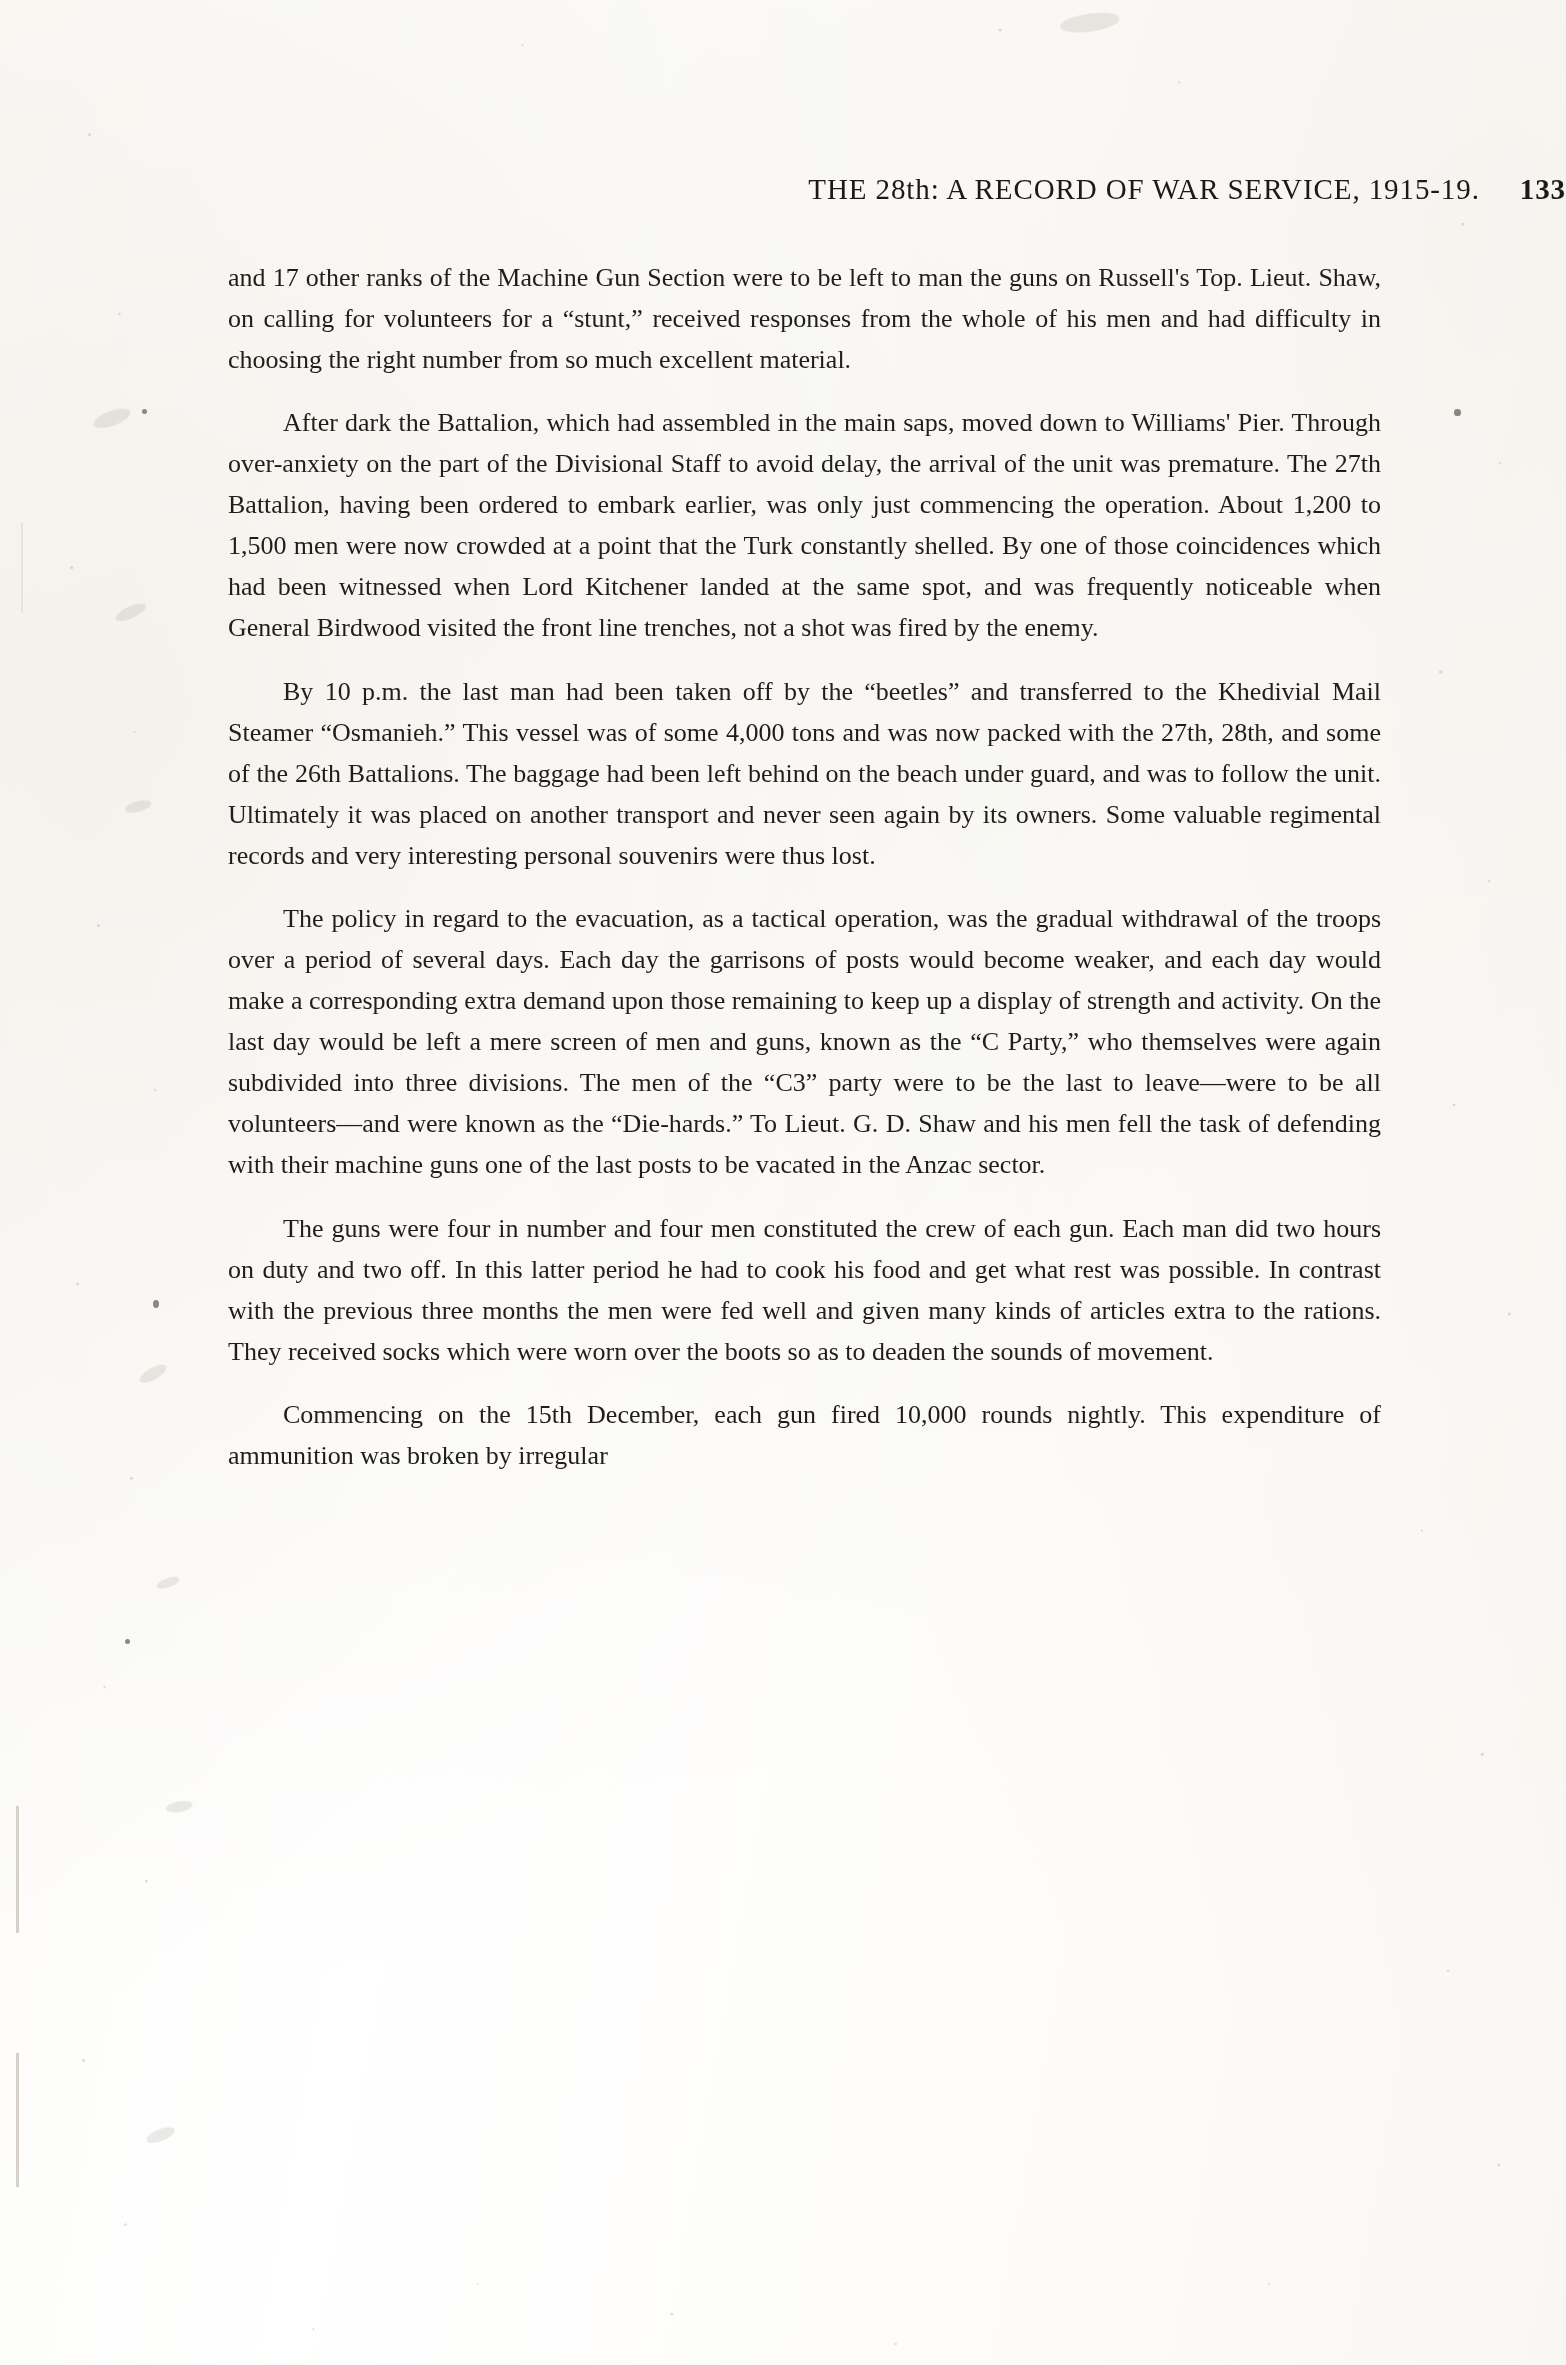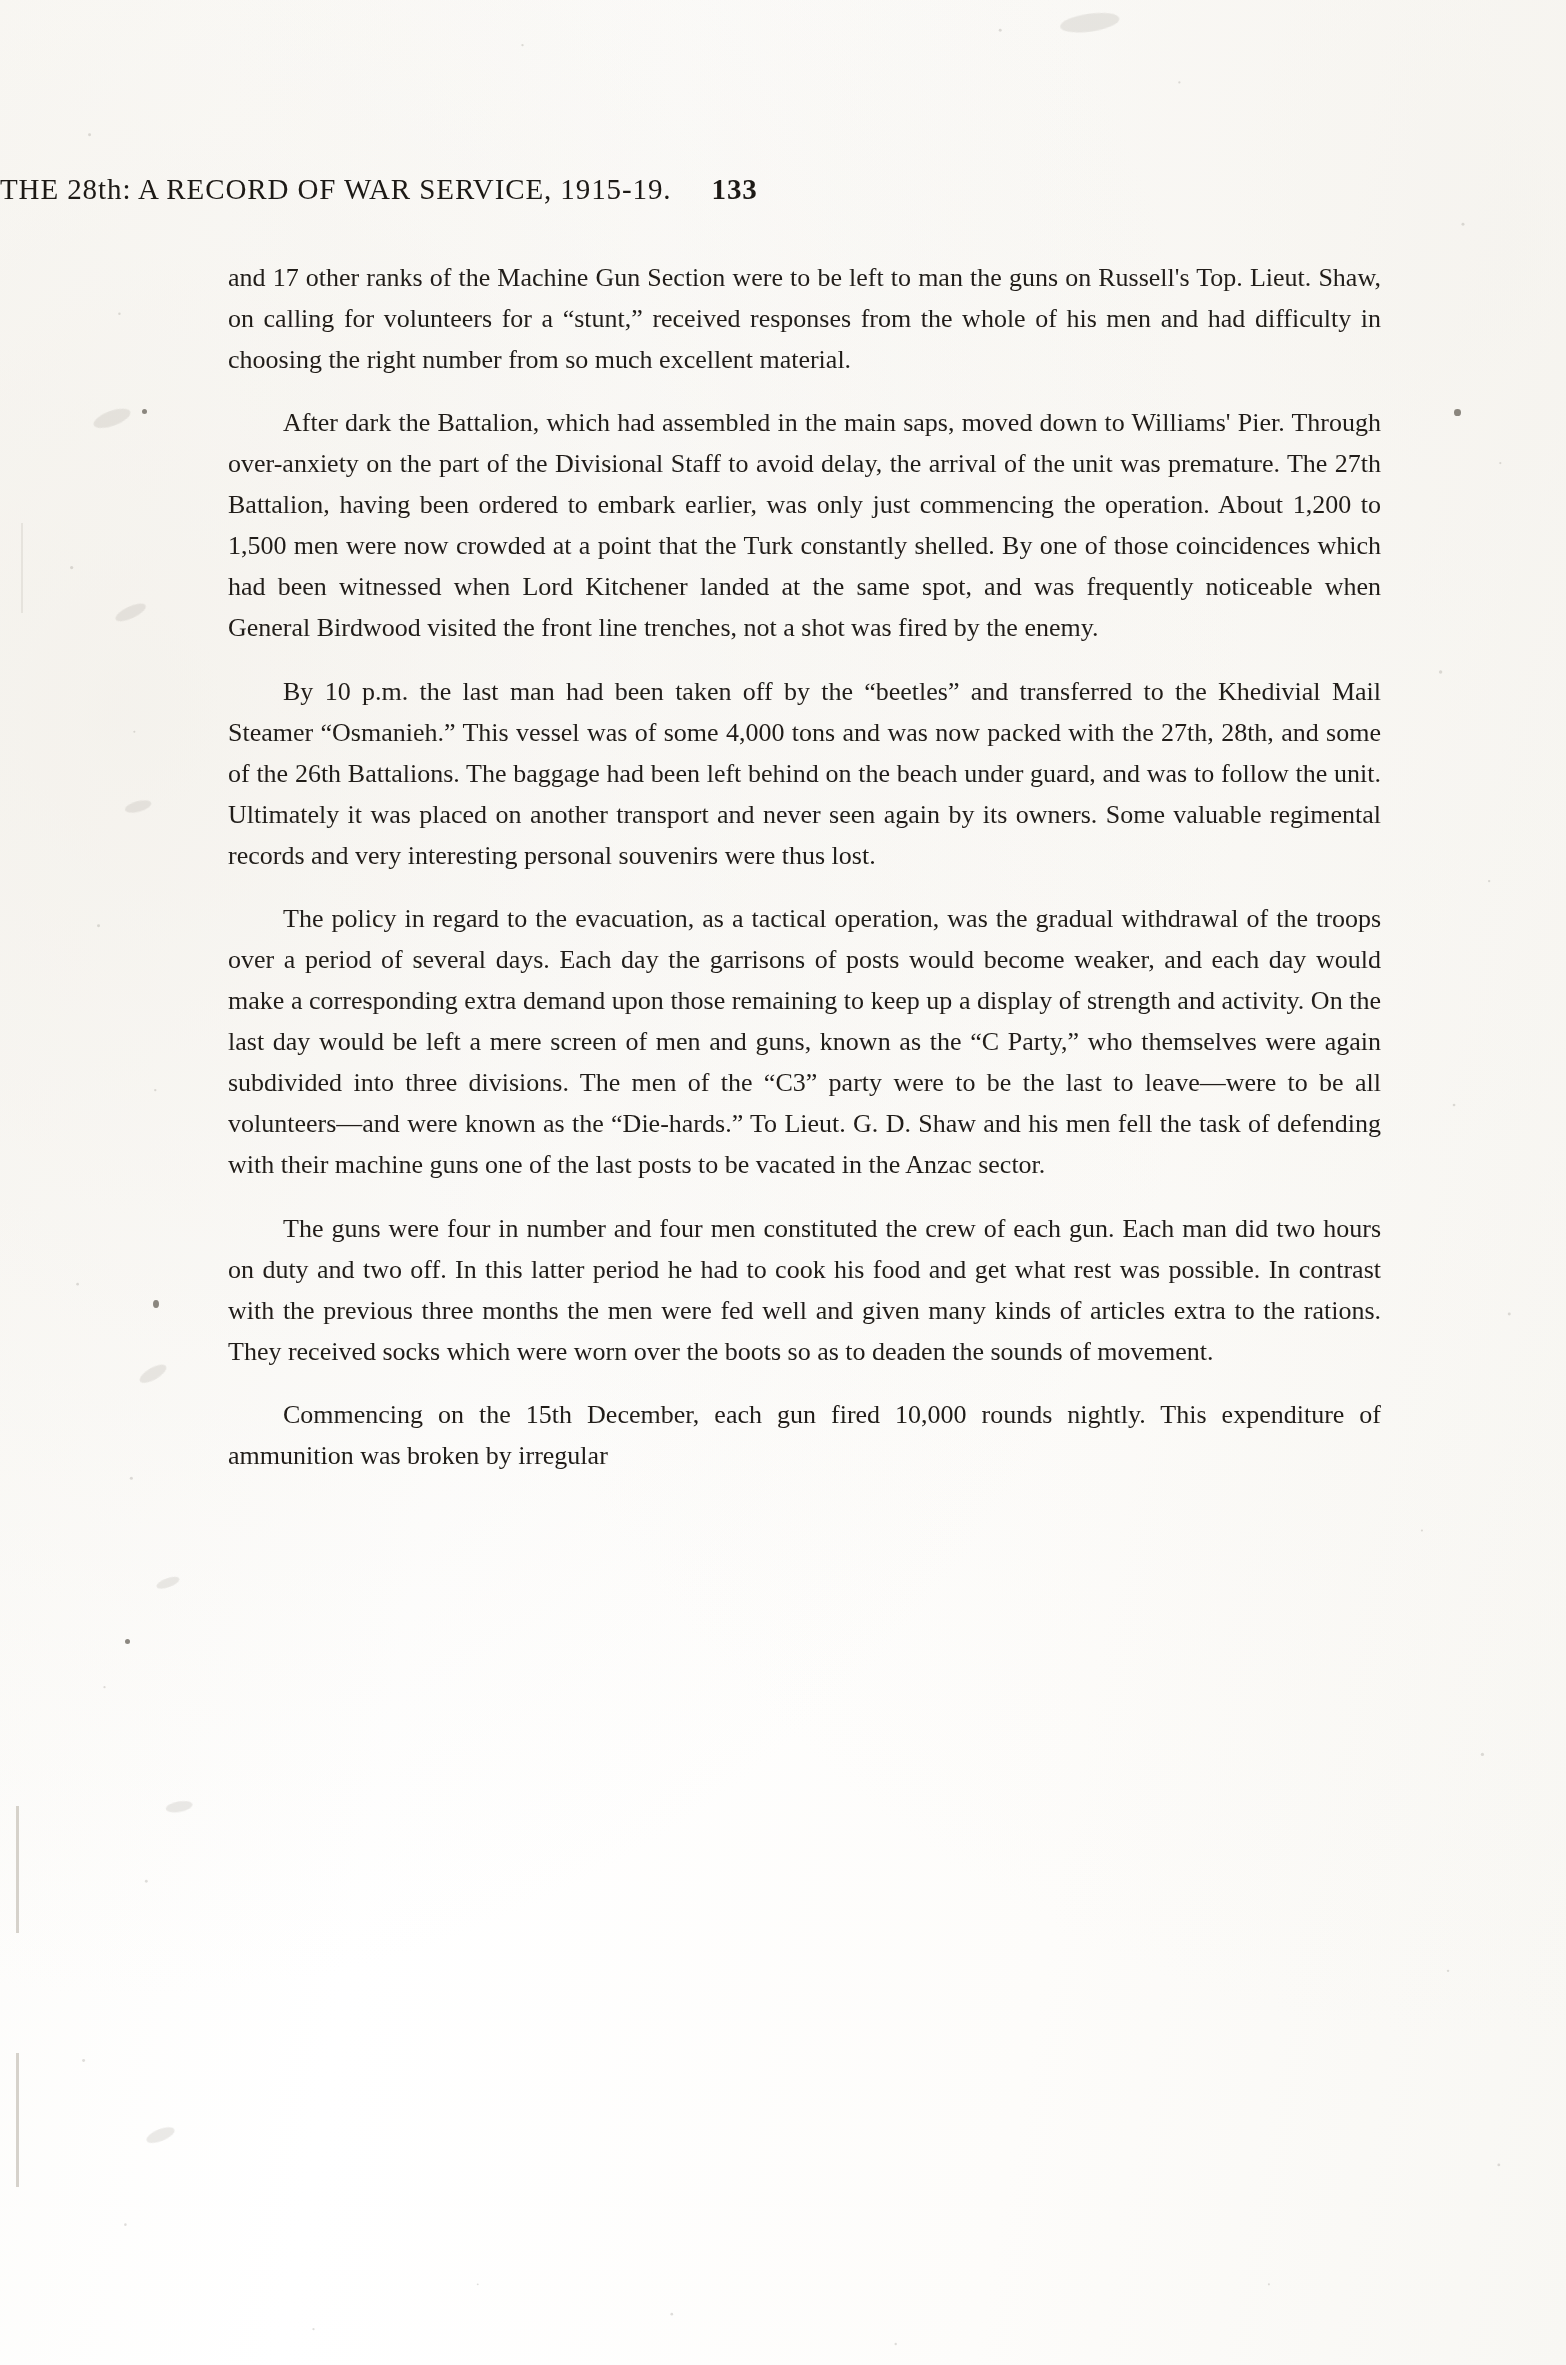--- a/index.html
+++ b/index.html
@@ -37,21 +37,21 @@
     left: 0; top: 0;
     width: 1566px;
     height: 2366px;
   }
 
   .header {
     position: absolute;
     left: 0;
     top: 173px;
     width: 1566px;
-    text-align: left;
+    text-align: right;
     font-size: 29px;
     letter-spacing: 0.9px;
     color: #1d1a16;
     font-family: "Liberation Serif", serif;
   }
   .header .title {
     display: inline-block;
     white-space: pre;
   }
   .header .pageno {

